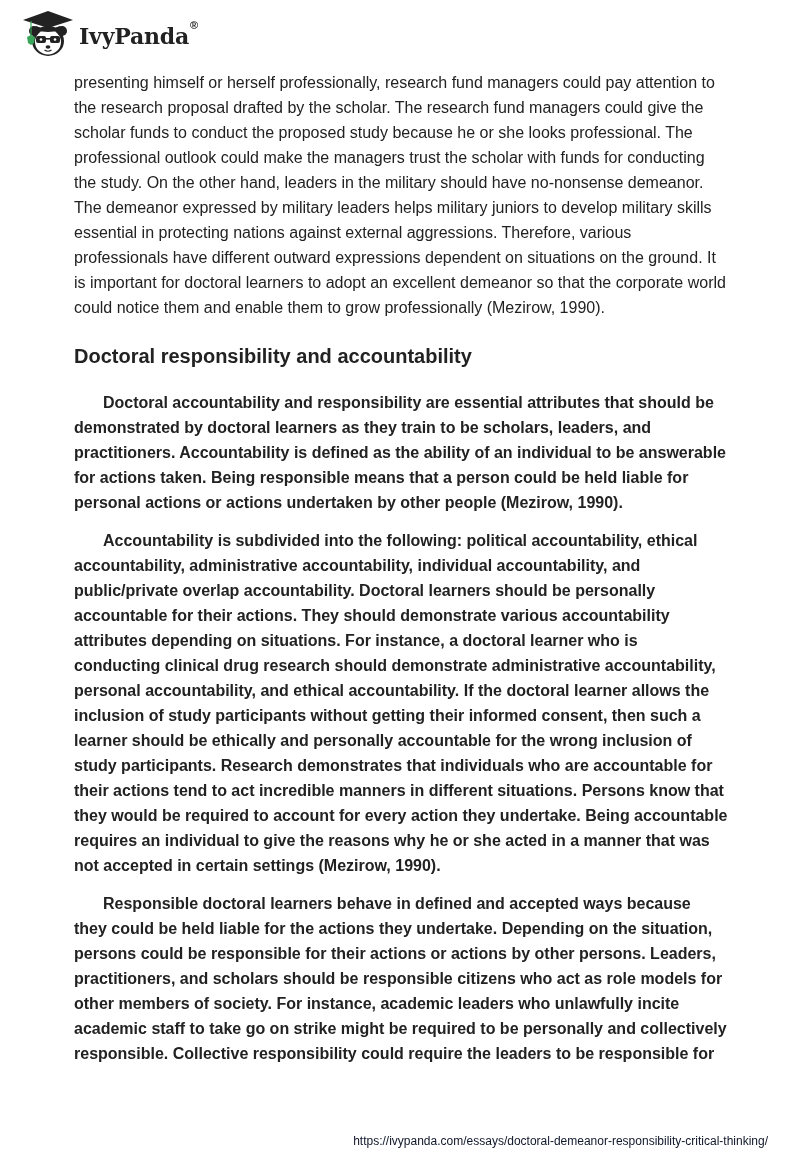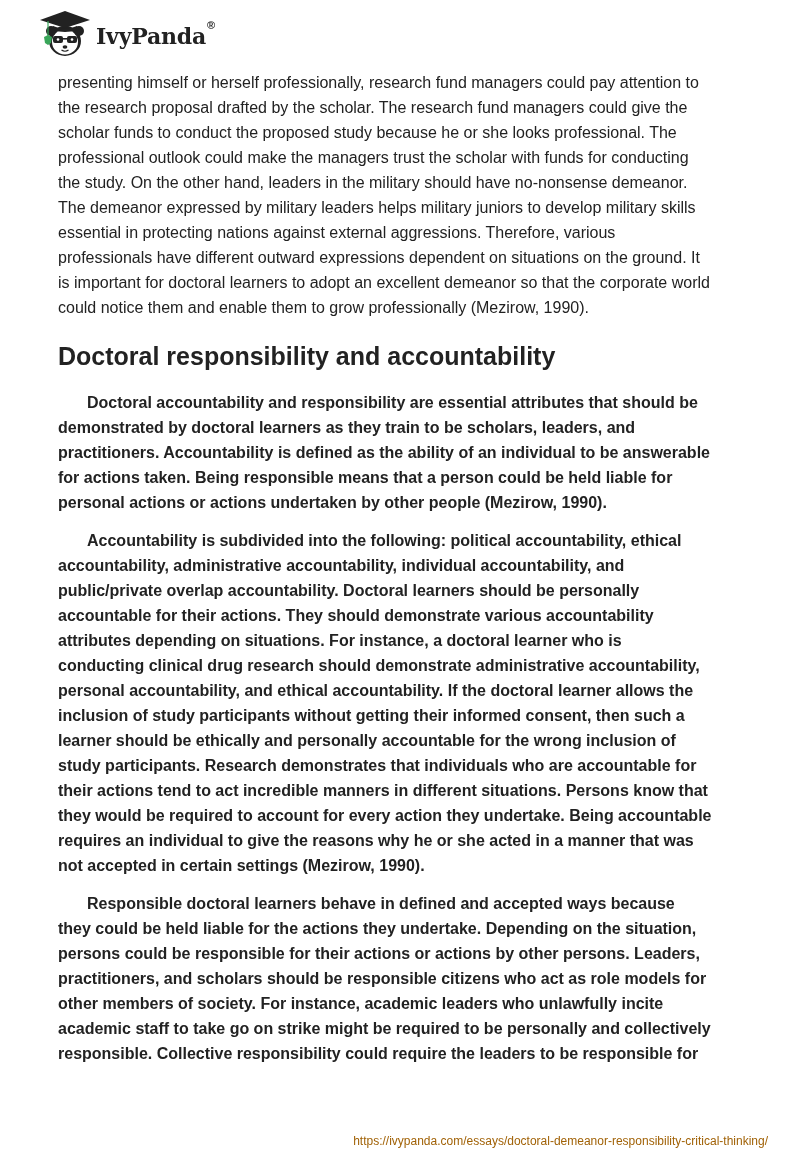--- a/index.html
+++ b/index.html
@@ -11,21 +11,21 @@
       width: 800px;
       height: 1160px;
       position: relative;
       overflow: hidden;
       font-family: "Liberation Sans", sans-serif;
       color: #222222;
     }
     .header {
       position: absolute;
       top: 0;
-      left: 17px;
+      left: 0;
       width: 636px;
       height: 62px;
     }
     .logo {
       position: absolute;
       left: 19px;
       top: 7px;
       display: flex;
       align-items: center;
       text-decoration: none;
@@ -56,47 +56,47 @@
     }
     .doc-title {
       position: absolute;
       right: 33px;
       top: 14px;
       font-size: 13px;
       color: #8a8a8a;
     }
     .content {
       position: absolute;
-      left: 58px;
+      left: 74px;
       top: 70px;
       width: 654px;
     }
     .content p {
       margin: 0 0 13px 0;
       font-size: 16px;
       line-height: 25px;
       color: #222222;
     }
     .content p.indent {
       text-indent: 29px;
       font-weight: bold;
     }
     .content h2 {
-      font-size: 25px;
+      font-size: 20px;
       font-weight: bold;
       color: #222222;
       margin: 21px 0 19px 0;
       line-height: 30px;
     }
     .footer-url {
       position: absolute;
       right: 32px;
       top: 1134px;
       font-size: 12px;
-      color: #a16207;
+      color: #0f172a;
       text-decoration: none;
     }
   </style>
 </head>
 <body>
 
 <div class="header">
   <a class="logo">
     <svg class="logo-mark" viewBox="0 0 56 52">
 

